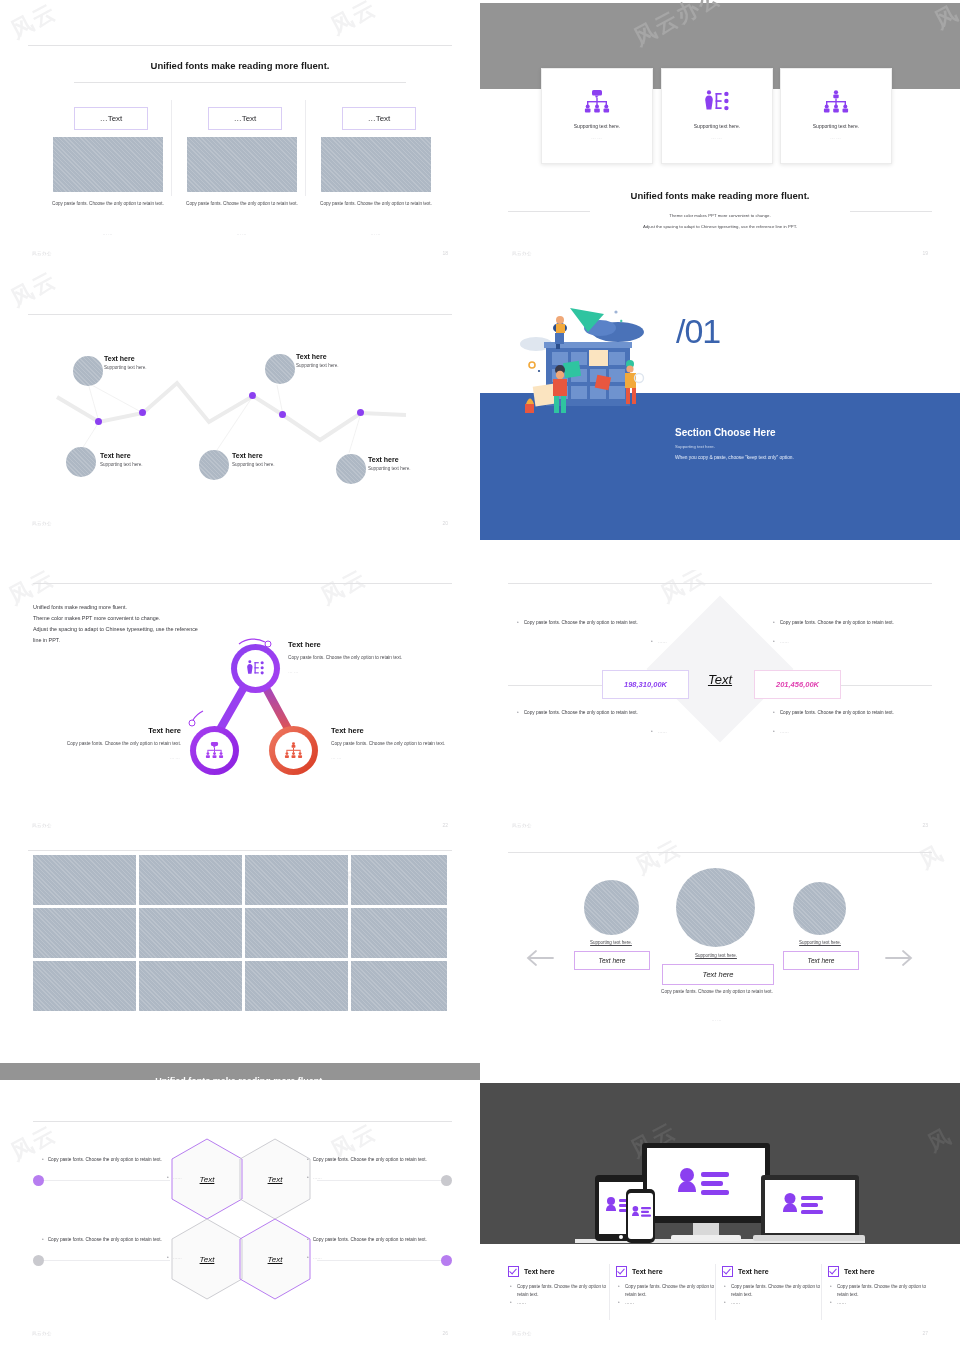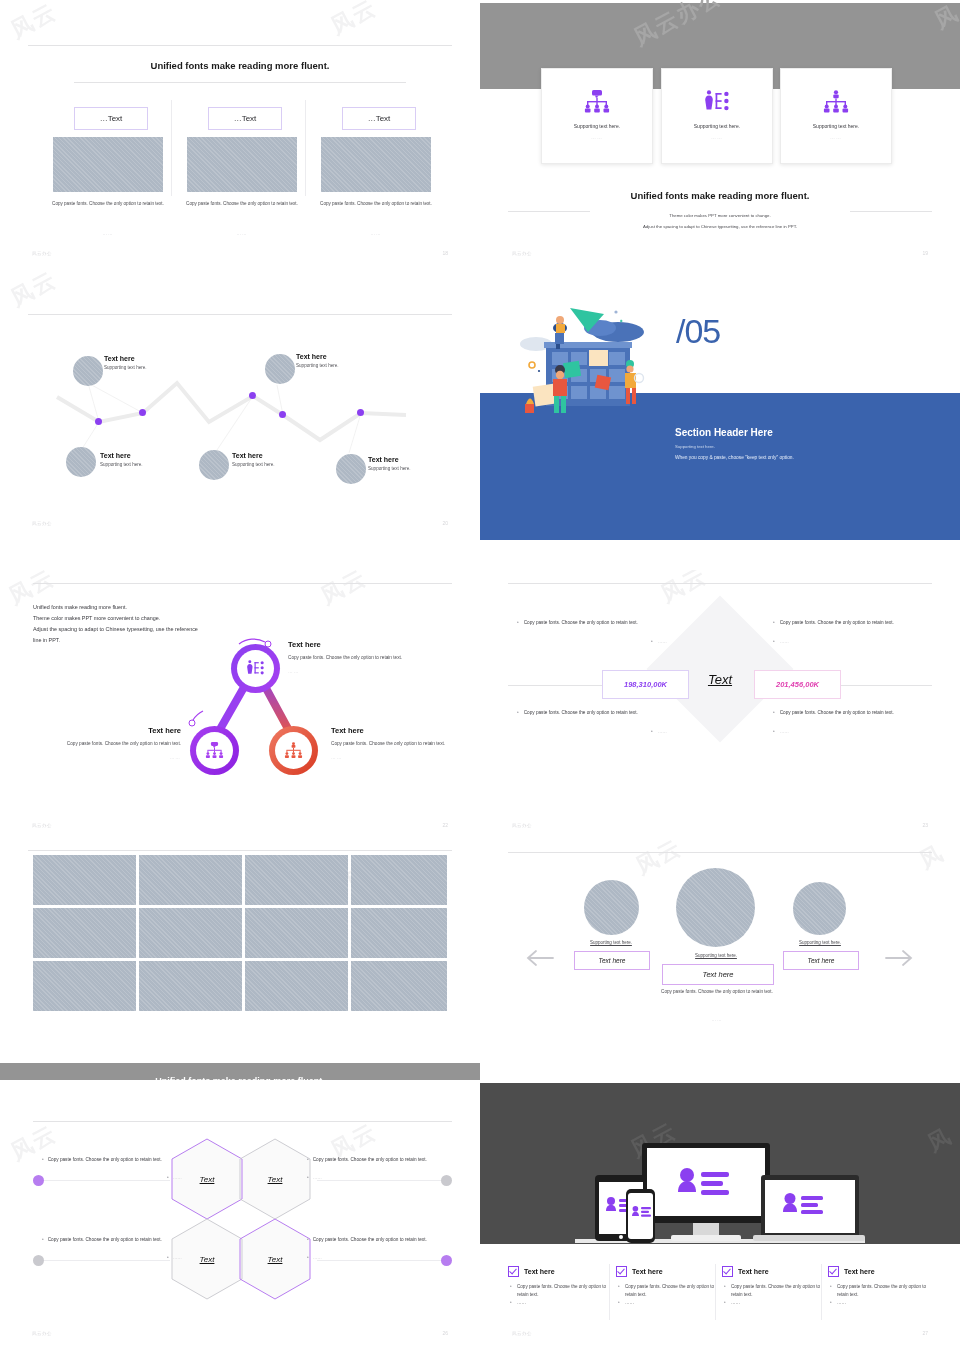--- a/index.html
+++ b/index.html
@@ -333,22 +333,22 @@
        <circle cx="122" cy="77" r="3.6" fill="#f0a878"></circle>
        <path d="M117 81 h11 v15 h-11z" fill="#f2a93b"></path>
        <rect x="118" y="96" width="4" height="16" fill="#e8573f"></rect>
        <rect x="124" y="96" width="4" height="16" fill="#e8573f"></rect>
        <circle cx="131" cy="86" r="4.5" fill="none" stroke="#dfe6ef" stroke-width="1.4"></circle>
     </g>
     <path d="M18 112 q4-11 8 0z" fill="#f2a93b"></path>
     <rect x="17" y="112" width="9" height="9" fill="#e8573f"></rect>
   </svg>
 
-  <div class="num">/05</div>
-  <div class="sh">Section Header Here</div>
+  <div class="num">/01</div>
+  <div class="sh">Section Choose Here</div>
   <div class="ss1">Supporting text here.</div>
   <div class="ss2">When you copy &amp; paste, choose "keep text only" option.</div>
 </div>
 
 <div class="gap-row" style="top:540px;height:30px;"></div>
 
 <div class="slide s22 s-r2 s-c0">
   <div class="wm" style="left:8px;top:2px;">风云</div>
   <div class="wm" style="left:320px;top:2px;">风云</div>
   <div class="hline" style="left:33px;right:28px;top:13px;"></div>

